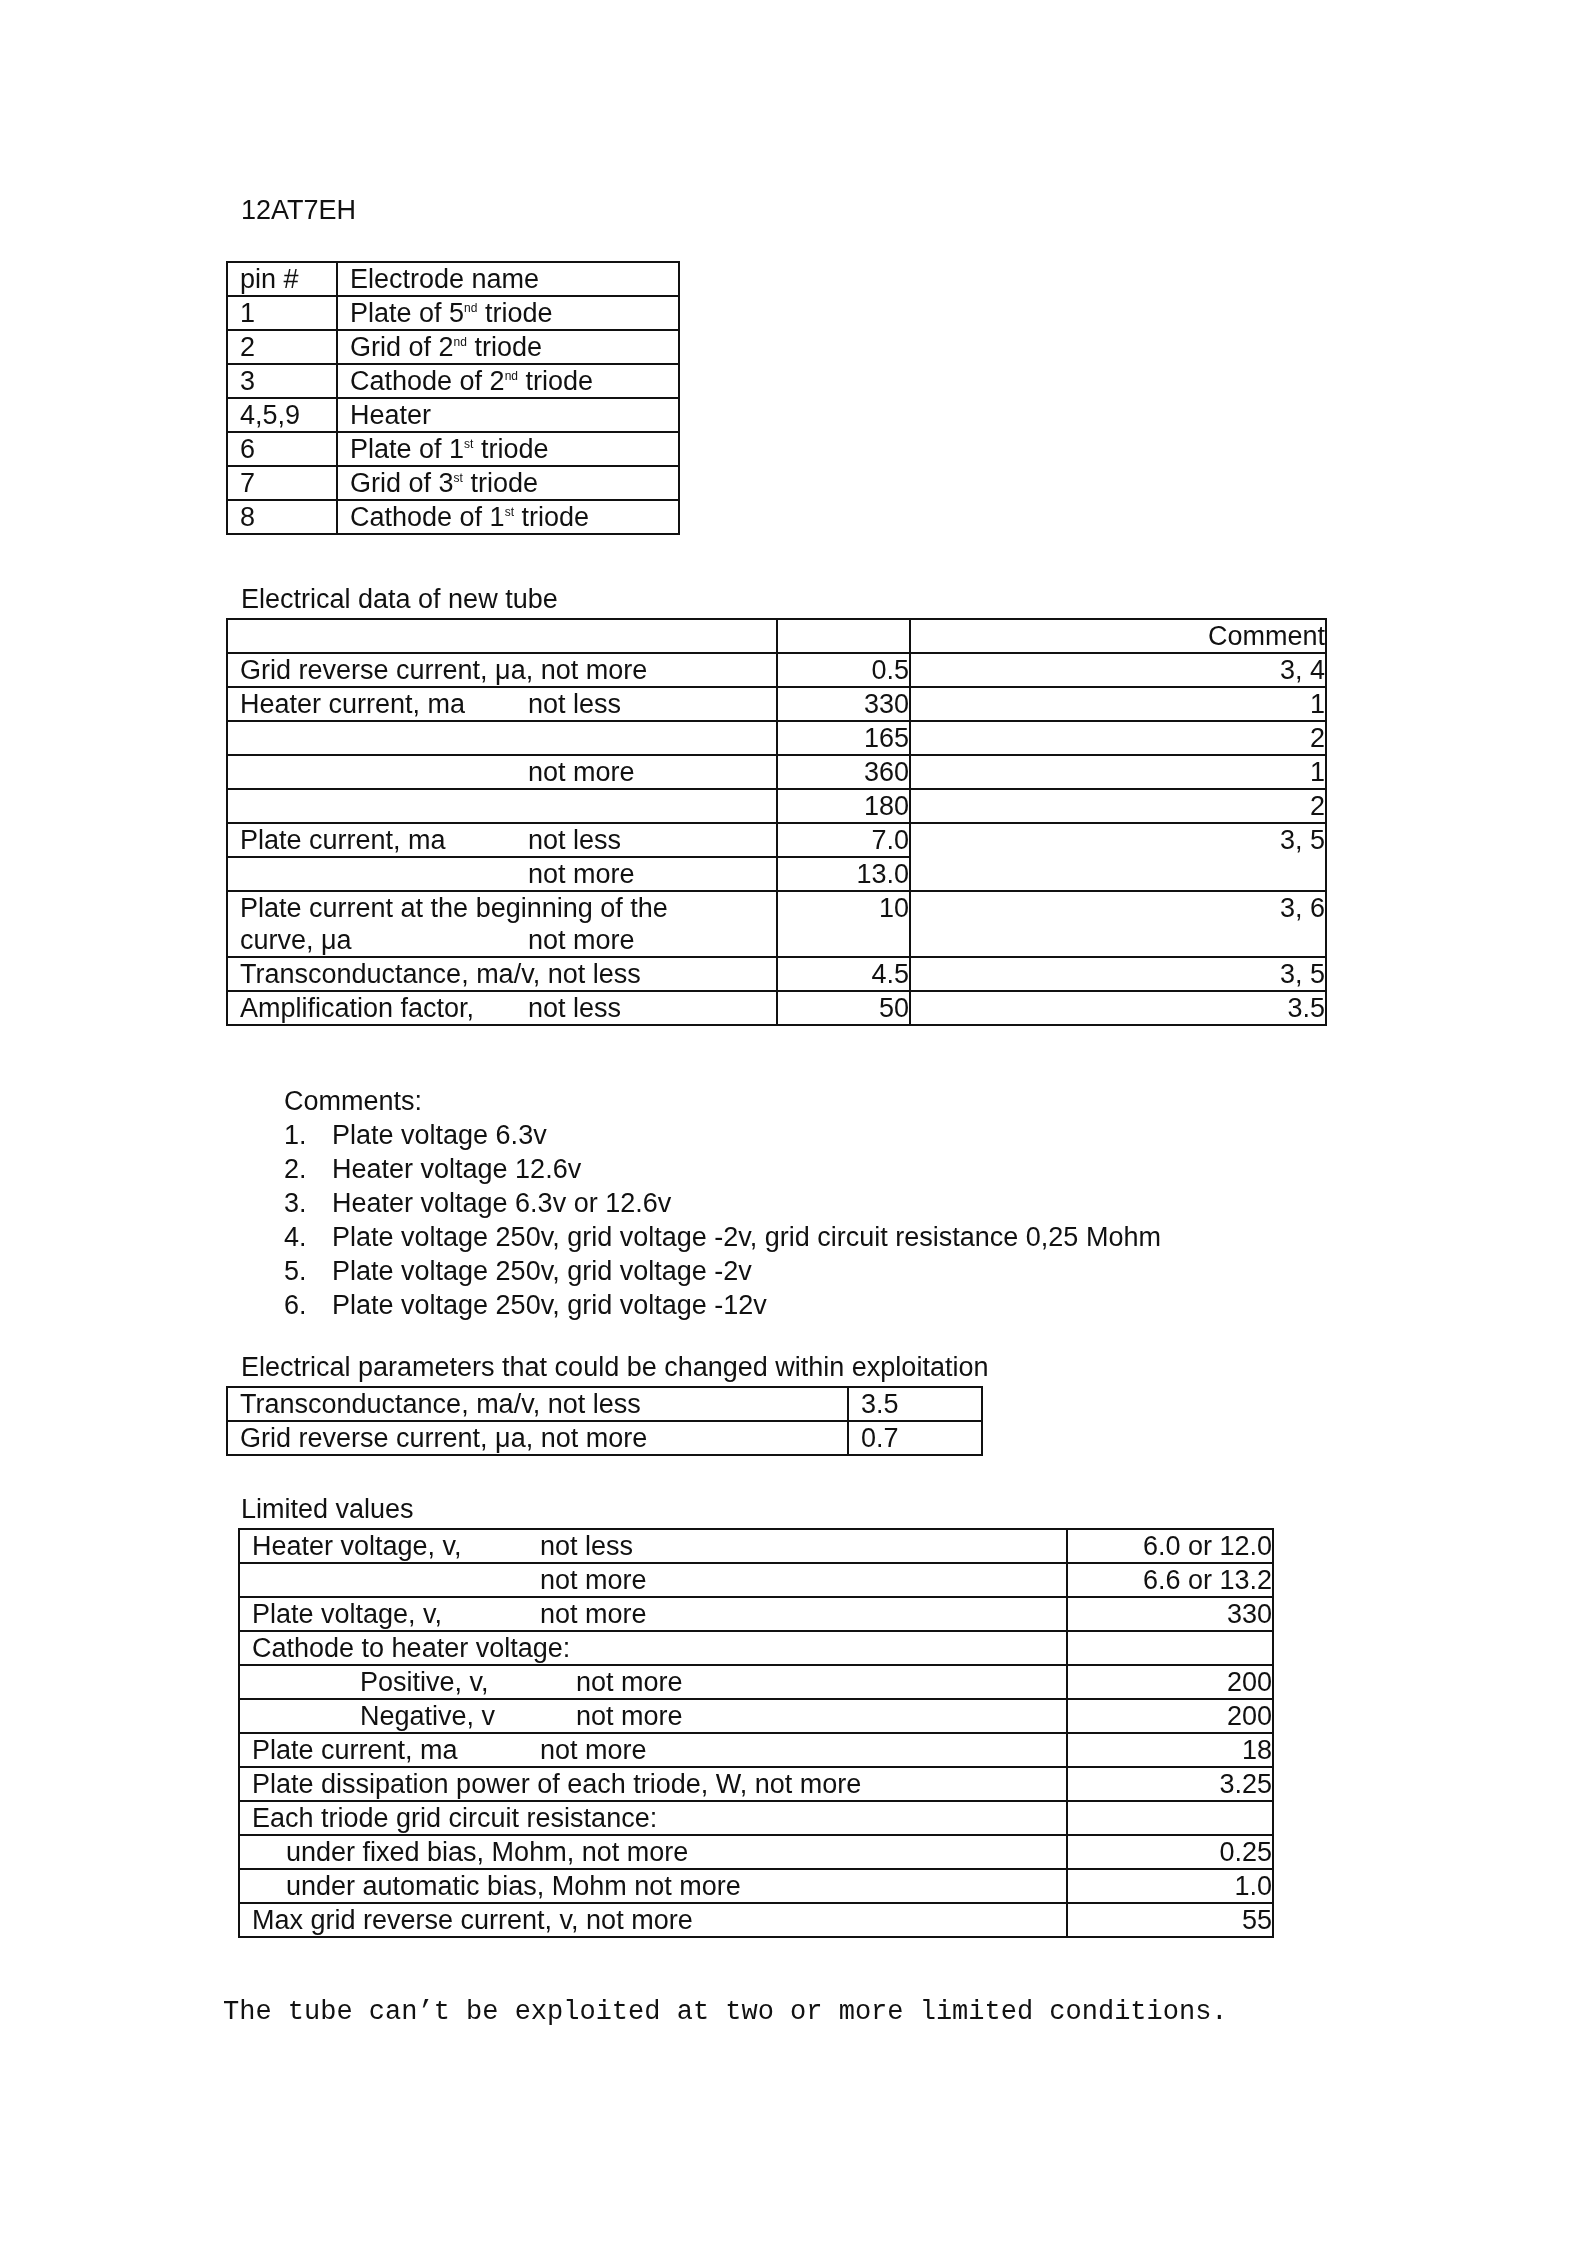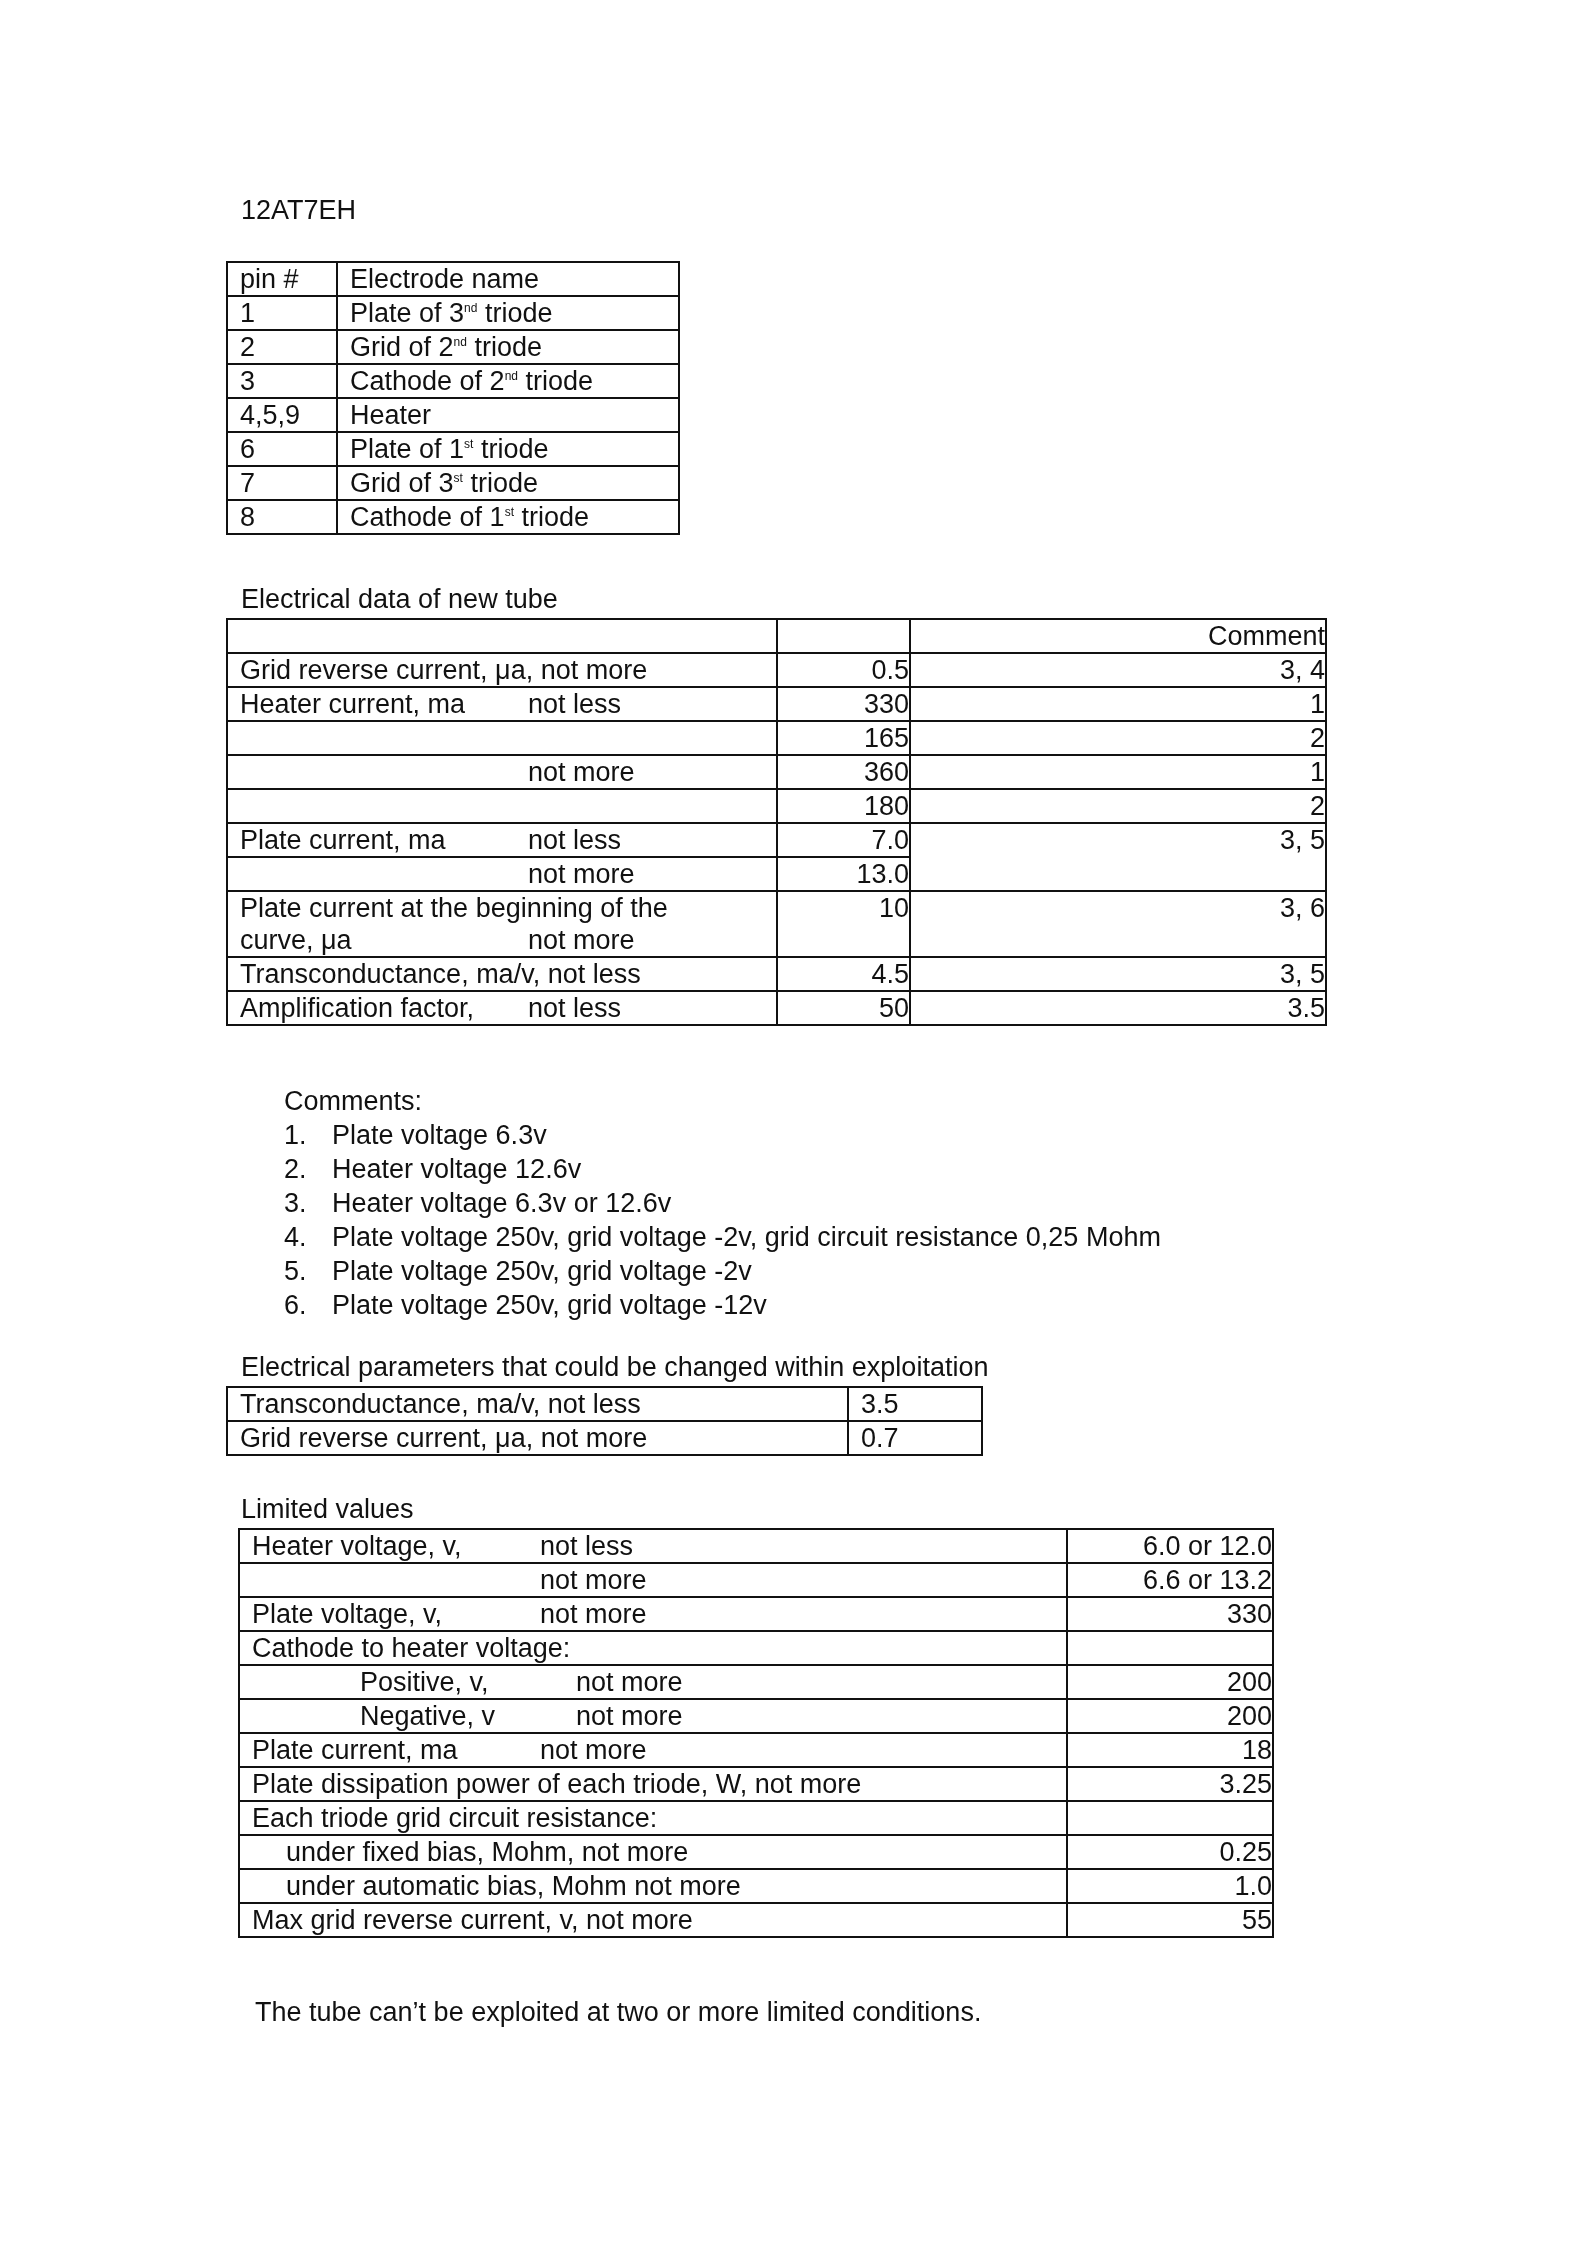--- a/index.html
+++ b/index.html
@@ -22,21 +22,21 @@
 <div class="abs" style="left:241px;top:195px;">12AT7EH</div>
 
 <table style="left:226px;top:261px;width:454px;">
   <tbody id="pin-body">
     <tr>
       <td style="width:96px">pin #</td>
       <td>Electrode name</td>
     </tr>
   <tr>
         <td>1</td>
-        <td><span>Plate of 3</span><sup>nd</sup><span> triode</span></td>
+        <td><span>Plate of 5</span><sup>nd</sup><span> triode</span></td>
       </tr>
       <tr>
         <td>2</td>
         <td><span>Grid of 2</span><sup>nd</sup><span> triode</span></td>
       </tr>
       <tr>
         <td>3</td>
         <td><span>Cathode of 2</span><sup>nd</sup><span> triode</span></td>
       </tr>
       <tr>
@@ -194,13 +194,13 @@
         <td style="width:706px" class="ind2"><span>under automatic bias, Mohm not more</span><span></span></td>
         <td class="c">1.0</td>
       </tr>
       <tr>
         <td style="width:706px"><span>Max grid reverse current, v, not more</span><span></span></td>
         <td class="c">55</td>
       </tr>
     </tbody>
 </table>
 
-<div class="abs" style="left:255px;top:1997px;">The tube can’t be exploited at two or more limited conditions.</div>
+<div class="abs" style="left:223px;top:1997px;font-family:Liberation Mono, monospace;">The tube can’t be exploited at two or more limited conditions.</div>
 
 </body></html>

